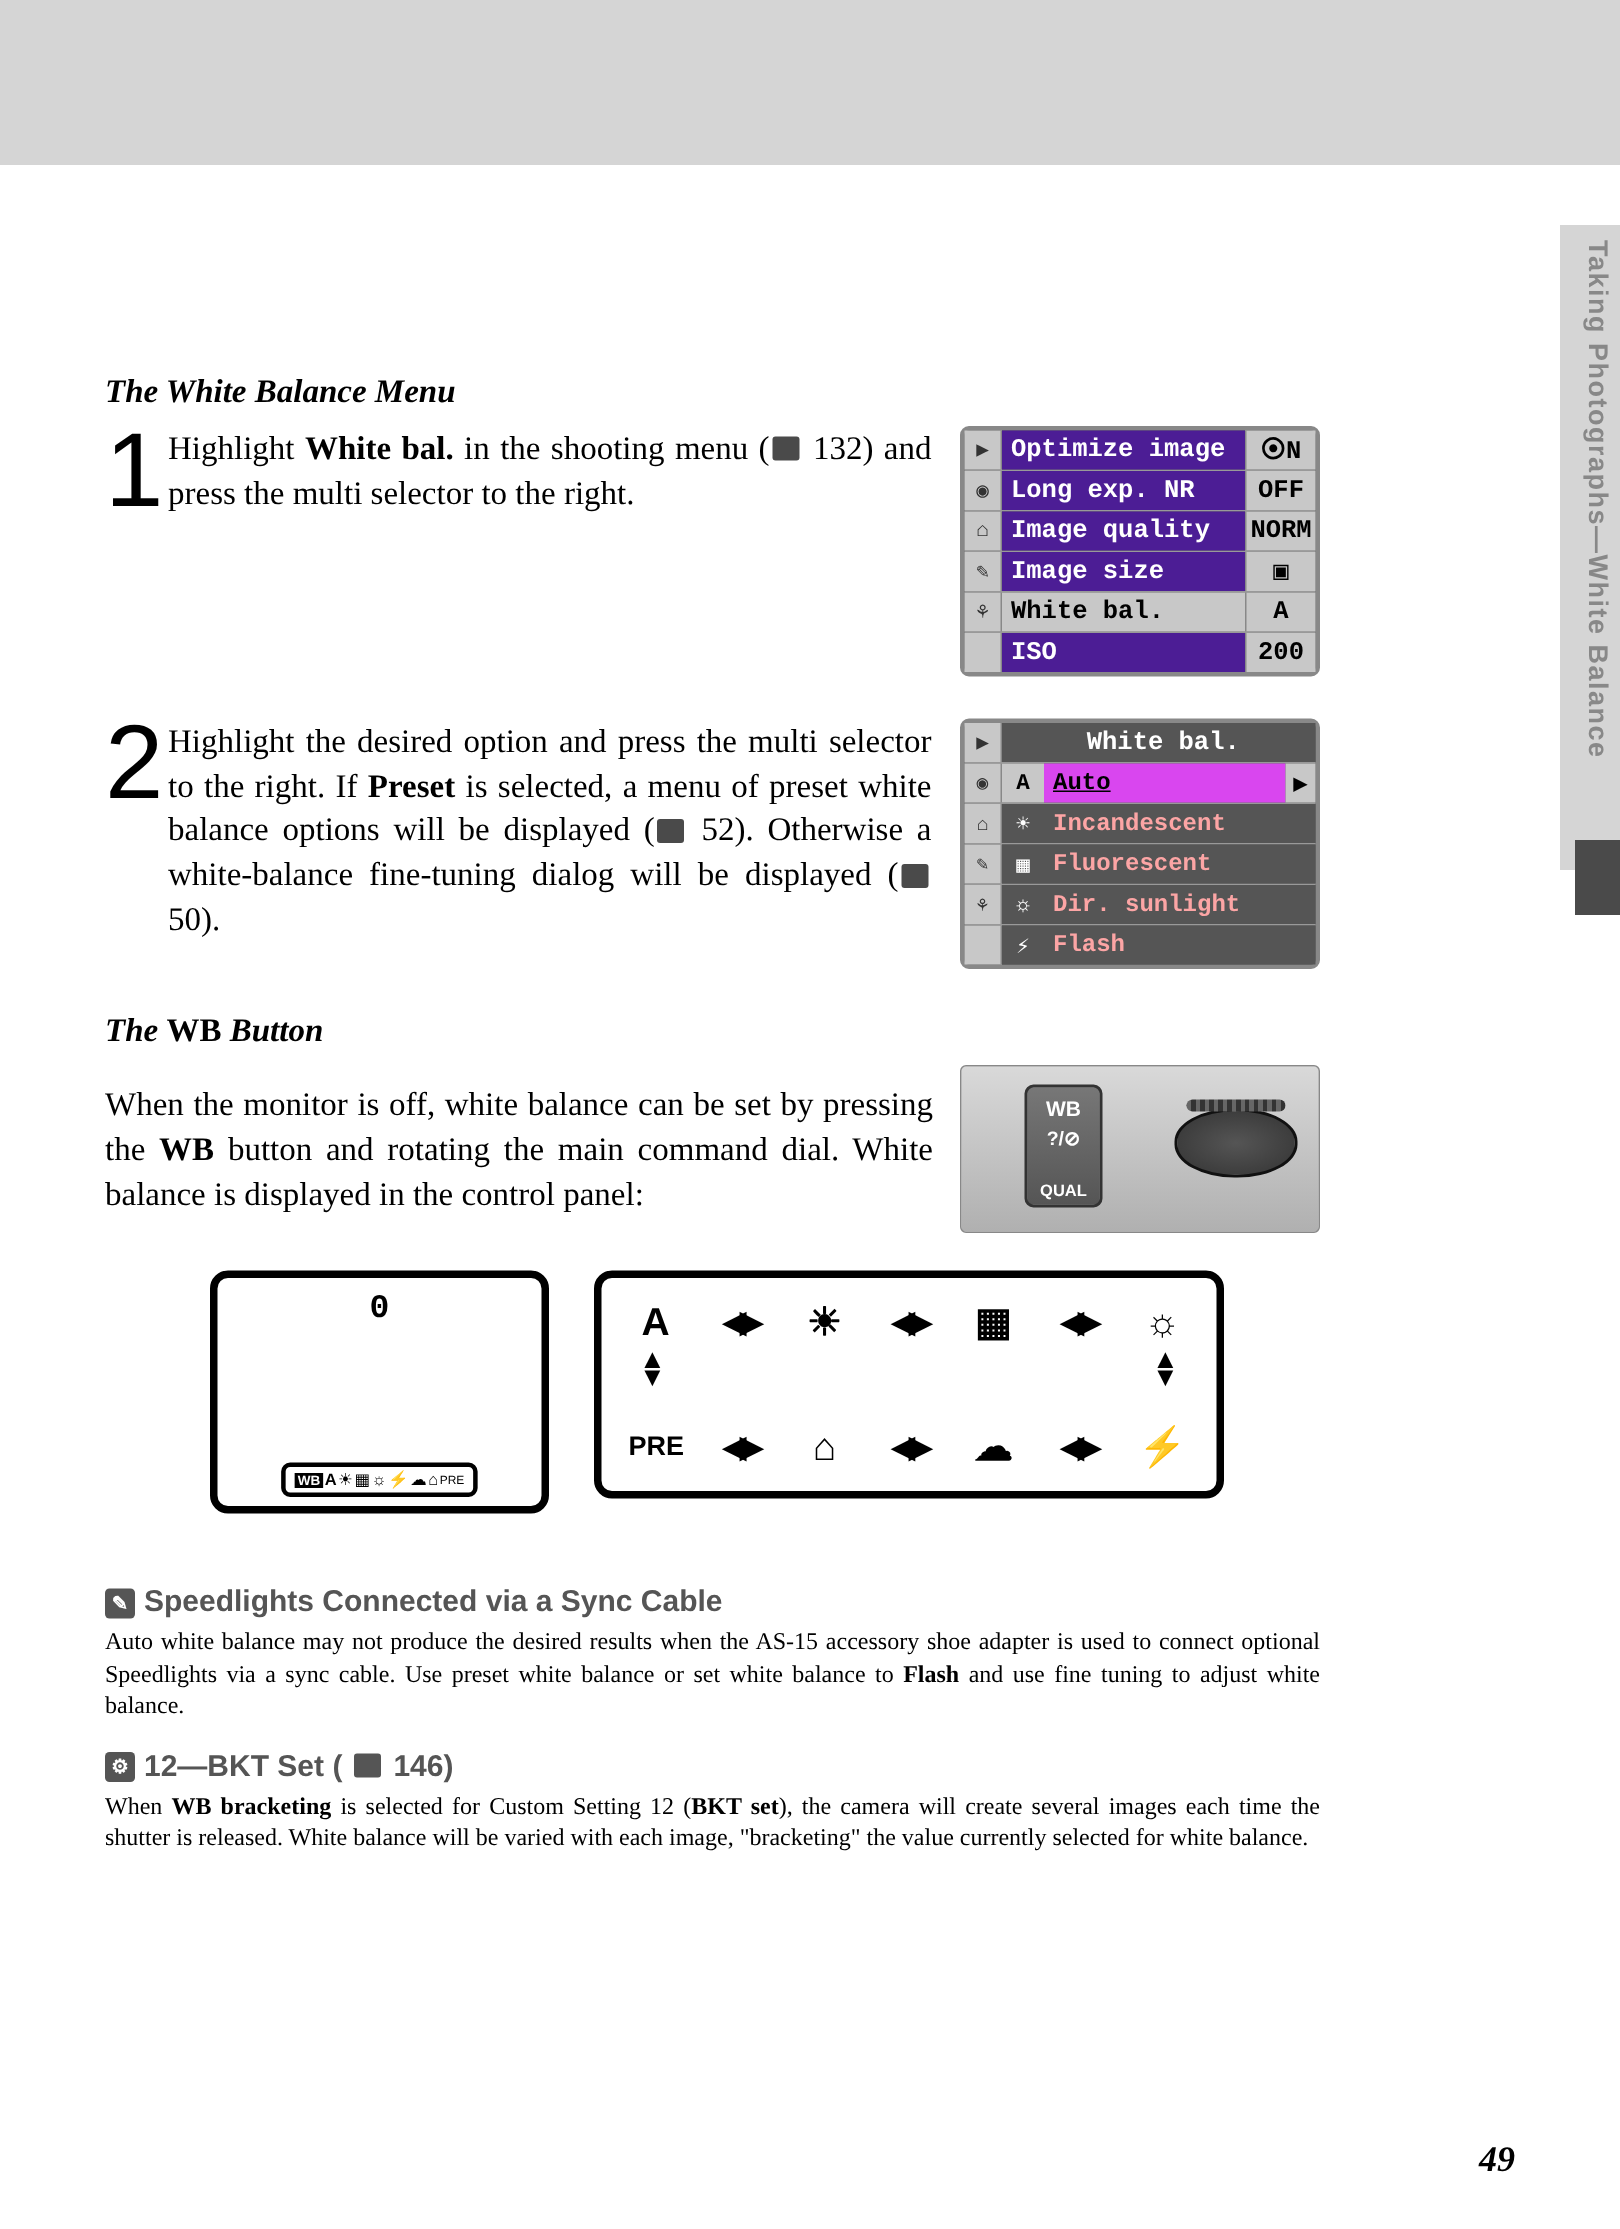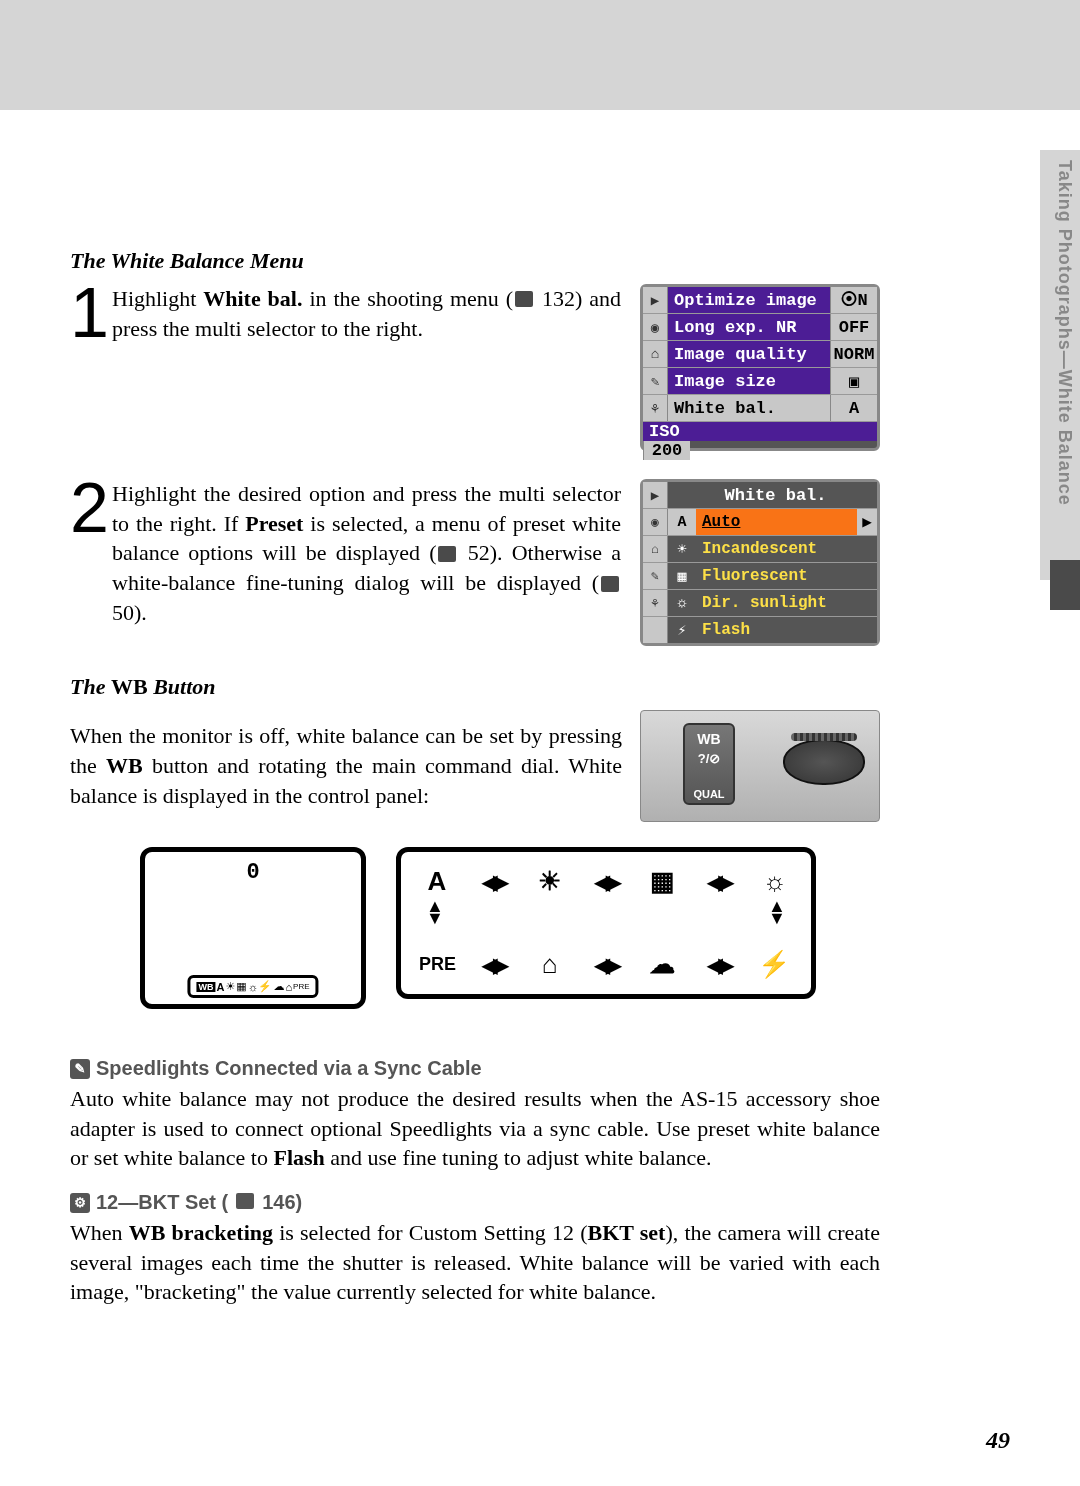--- a/index.html
+++ b/index.html
@@ -125,21 +125,21 @@
     font-family: 'Courier New', monospace;
     font-weight: bold;
   }
   .menu-row {
     display: flex;
     align-items: stretch;
     border-bottom: 1px solid #999;
     height: 26px;
     font-size: 17px;
   }
-  .menu-row:last-child { border-bottom: none; flex-direction: column; }
+  .menu-row:last-child { border-bottom: none; }
   .menu-icon-col {
     width: 24px;
     background: #c8c8c8;
     display: flex;
     align-items: center;
     justify-content: center;
     font-size: 14px;
     border-right: 1px solid #888;
     color: #333;
   }
@@ -192,38 +192,38 @@
     background: #555;
     color: #fff;
     display: flex;
     align-items: center;
     justify-content: center;
     font-size: 15px;
   }
   .wb-label {
     flex: 1;
     background: #555;
-    color: #fde047;
+    color: #fca5a5;
     display: flex;
     align-items: center;
     padding-left: 6px;
     font-size: 16px;
     font-family: 'Courier New', monospace;
     font-weight: bold;
   }
   .wb-arrow {
     width: 20px;
     background: #c8c8c8;
     display: flex;
     align-items: center;
     justify-content: center;
     color: #000;
   }
   .wb-opt-row.sel .wb-icon { background: #c8c8c8; color: #000; }
-  .wb-opt-row.sel .wb-label { background: #f97316; color: #000; text-decoration: underline; }
+  .wb-opt-row.sel .wb-label { background: #d946ef; color: #000; text-decoration: underline; }
 
   .wb-button-section {
     display: flex;
     align-items: center;
     margin-top: 10px;
   }
   .wb-button-text {
     flex: 1;
     font-size: 22px;
     line-height: 1.35;
@@ -378,21 +378,21 @@
     width: 20px;
     height: 20px;
     background: #555;
     border-radius: 3px;
     color: #fff;
     font-size: 13px;
     text-align: center;
     line-height: 20px;
   }
   .note-body {
-    font-size: 22px;
+    font-size: 16px;
     line-height: 1.35;
     text-align: justify;
   }
   .page-num {
     position: absolute;
     bottom: 32px;
     right: 70px;
     font-style: italic;
     font-weight: bold;
     font-size: 24px;

